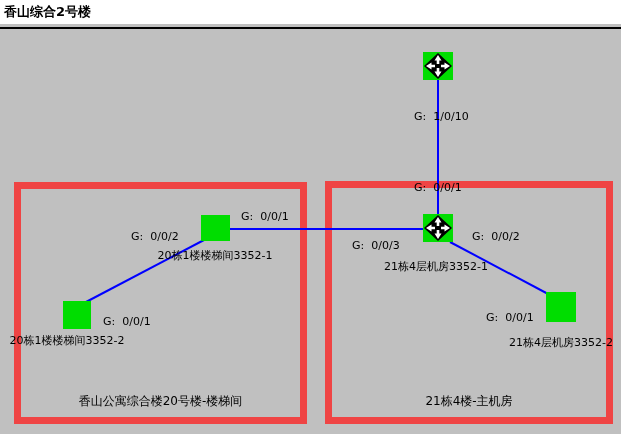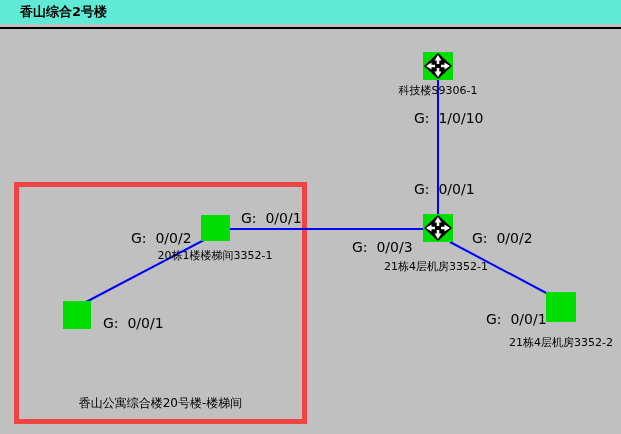--- a/index.html
+++ b/index.html
@@ -11,39 +11,39 @@
     background: #c0c0c0;
     font-family: "DejaVu Sans", sans-serif;
     font-size: 11px;
     color: #000;
     overflow: hidden;
   }
   #titlebar {
     position: absolute;
     top: 0; left: 0;
     width: 621px; height: 24px;
-    background: #5eead4;
+    background: #ffffff;
     display: flex;
     align-items: center;
-    padding-left: 20px;
+    padding-left: 4px;
   }
   #titlebar .title-text {
     font-weight: bold;
     font-size: 13px;
     color: #000;
   }
   #title-separator {
     position: absolute;
     top: 27px; left: 0;
     width: 621px; height: 2px;
     background: #000;
   }
   .group-box {
     position: absolute;
-    border: 5px solid #ef4444;
+    border: 7px solid #ef4444;
     background: transparent;
   }
   .group-label {
     position: absolute;
     bottom: 7px; left: 0;
     width: 100%;
     text-align: center;
     font-size: 12px;
     white-space: nowrap;
   }
@@ -60,35 +60,38 @@
   .node-label {
     position: absolute;
     transform: translateX(-50%);
     white-space: nowrap;
     font-size: 11px;
     text-align: center;
   }
   .port-label {
     position: absolute;
     white-space: pre;
-    font-size: 14px;
+    font-size: 11px;
   }
 </style>
 </head>
 <body>
 
 <div id="screen">
 
   <div id="titlebar">
     <span class="title-text">香山综合2号楼</span>
   </div>
   <div id="title-separator"></div>
 
   <div class="group-box" style="left:14px; top:182px; width:293px; height:242px;">
     <div class="group-label">香山公寓综合楼20号楼-楼梯间</div>
+  </div>
+  <div class="group-box" style="left:325px; top:181px; width:288px; height:243px;">
+    <div class="group-label">21栋4楼-主机房</div>
   </div>
 
   <svg class="links" width="621" height="434">
     <line x1="438" y1="80" x2="438" y2="216" stroke="#0000ff" stroke-width="2"></line>
     <line x1="230" y1="229" x2="426" y2="229" stroke="#0000ff" stroke-width="2"></line>
     <line x1="204" y1="240" x2="86" y2="302" stroke="#0000ff" stroke-width="2"></line>
     <line x1="450" y1="242" x2="550" y2="295" stroke="#0000ff" stroke-width="2"></line>
   </svg>
 
   <div class="node" style="left:423px; top:52px;">
@@ -96,21 +99,20 @@
       <rect x="0" y="0" width="30" height="28" fill="#00dd00"></rect>
       <polygon points="15,1 29,14 15,27 1,14" fill="#000000"></polygon>
       <g fill="#ffffff">
         <polygon points="15,3 18.5,8.5 16.3,8.5 16.3,12 13.7,12 13.7,8.5 11.5,8.5"></polygon>
         <polygon points="15,25 18.5,19.5 16.3,19.5 16.3,16 13.7,16 13.7,19.5 11.5,19.5"></polygon>
         <polygon points="3,14 8.5,10.5 8.5,12.7 12,12.7 12,15.3 8.5,15.3 8.5,17.5"></polygon>
         <polygon points="27,14 21.5,10.5 21.5,12.7 18,12.7 18,15.3 21.5,15.3 21.5,17.5"></polygon>
       </g>
     </svg>
   </div>
-  <div class="node-label" style="left:438px; top:83px;">科技楼S9306-1</div>
 
   <div class="node" style="left:423px; top:214px;">
     <svg width="30" height="28" viewBox="0 0 30 28">
       <rect x="0" y="0" width="30" height="28" fill="#00dd00"></rect>
       <polygon points="15,1 29,14 15,27 1,14" fill="#000000"></polygon>
       <g fill="#ffffff">
         <polygon points="15,3 18.5,8.5 16.3,8.5 16.3,12 13.7,12 13.7,8.5 11.5,8.5"></polygon>
         <polygon points="15,25 18.5,19.5 16.3,19.5 16.3,16 13.7,16 13.7,19.5 11.5,19.5"></polygon>
         <polygon points="3,14 8.5,10.5 8.5,12.7 12,12.7 12,15.3 8.5,15.3 8.5,17.5"></polygon>
         <polygon points="27,14 21.5,10.5 21.5,12.7 18,12.7 18,15.3 21.5,15.3 21.5,17.5"></polygon>
@@ -120,20 +122,21 @@
   <div class="node-label" style="left:436px; top:248px;margin-top:11px;">21栋4层机房3352-1</div>
 
   <div class="node plain-node" style="left:201px; top:215px; width:29px; height:26px;">
     <span></span>
   </div>
   <div class="node-label" style="left:215px; top:248px;">20栋1楼楼梯间3352-1</div>
 
   <div class="node plain-node" style="left:63px; top:301px; width:28px; height:28px;">
     <span></span>
   </div>
+  <div class="node-label" style="left:67px; top:333px;">20栋1楼楼梯间3352-2</div>
 
   <div class="node plain-node" style="left:546px; top:292px; width:30px; height:30px;">
     <span></span>
   </div>
   <div class="node-label" style="left:561px; top:335px;">21栋4层机房3352-2</div>
 
   <div class="port-label" style="left:414px; top:110px;">G:  1/0/10</div>
   <div class="port-label" style="left:414px; top:181px;">G:  0/0/1</div>
   <div class="port-label" style="left:332px; top:239px;margin-left:20px;">G:  0/0/3</div>
   <div class="port-label" style="left:472px; top:230px;">G:  0/0/2</div>

